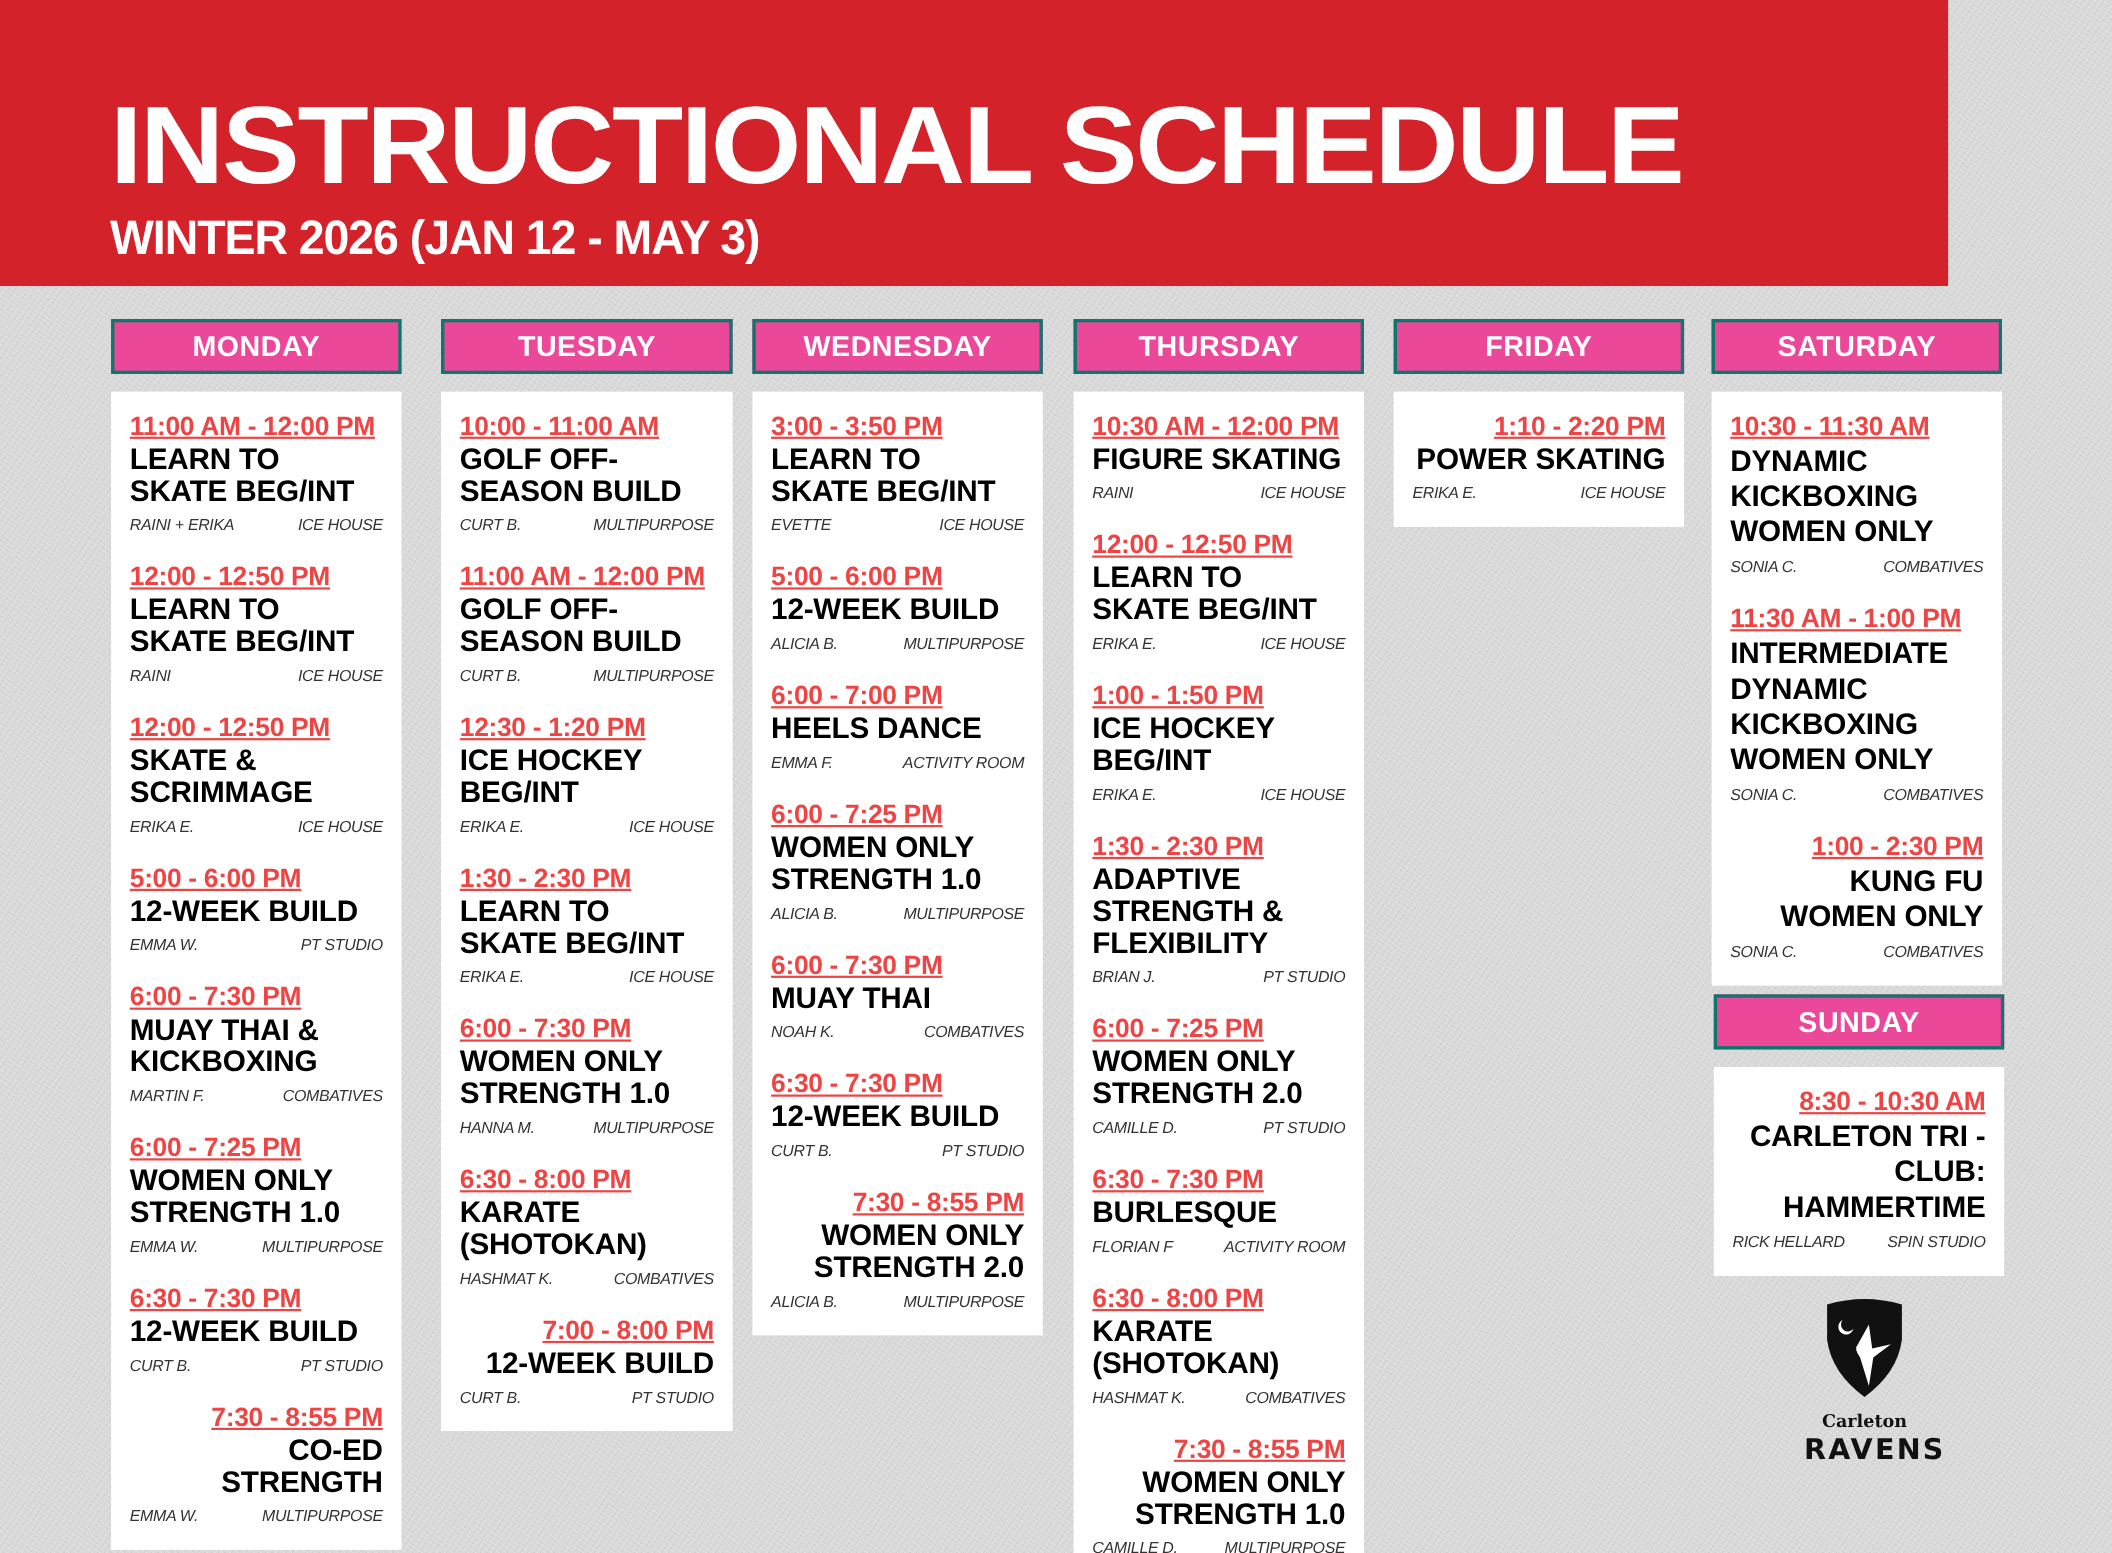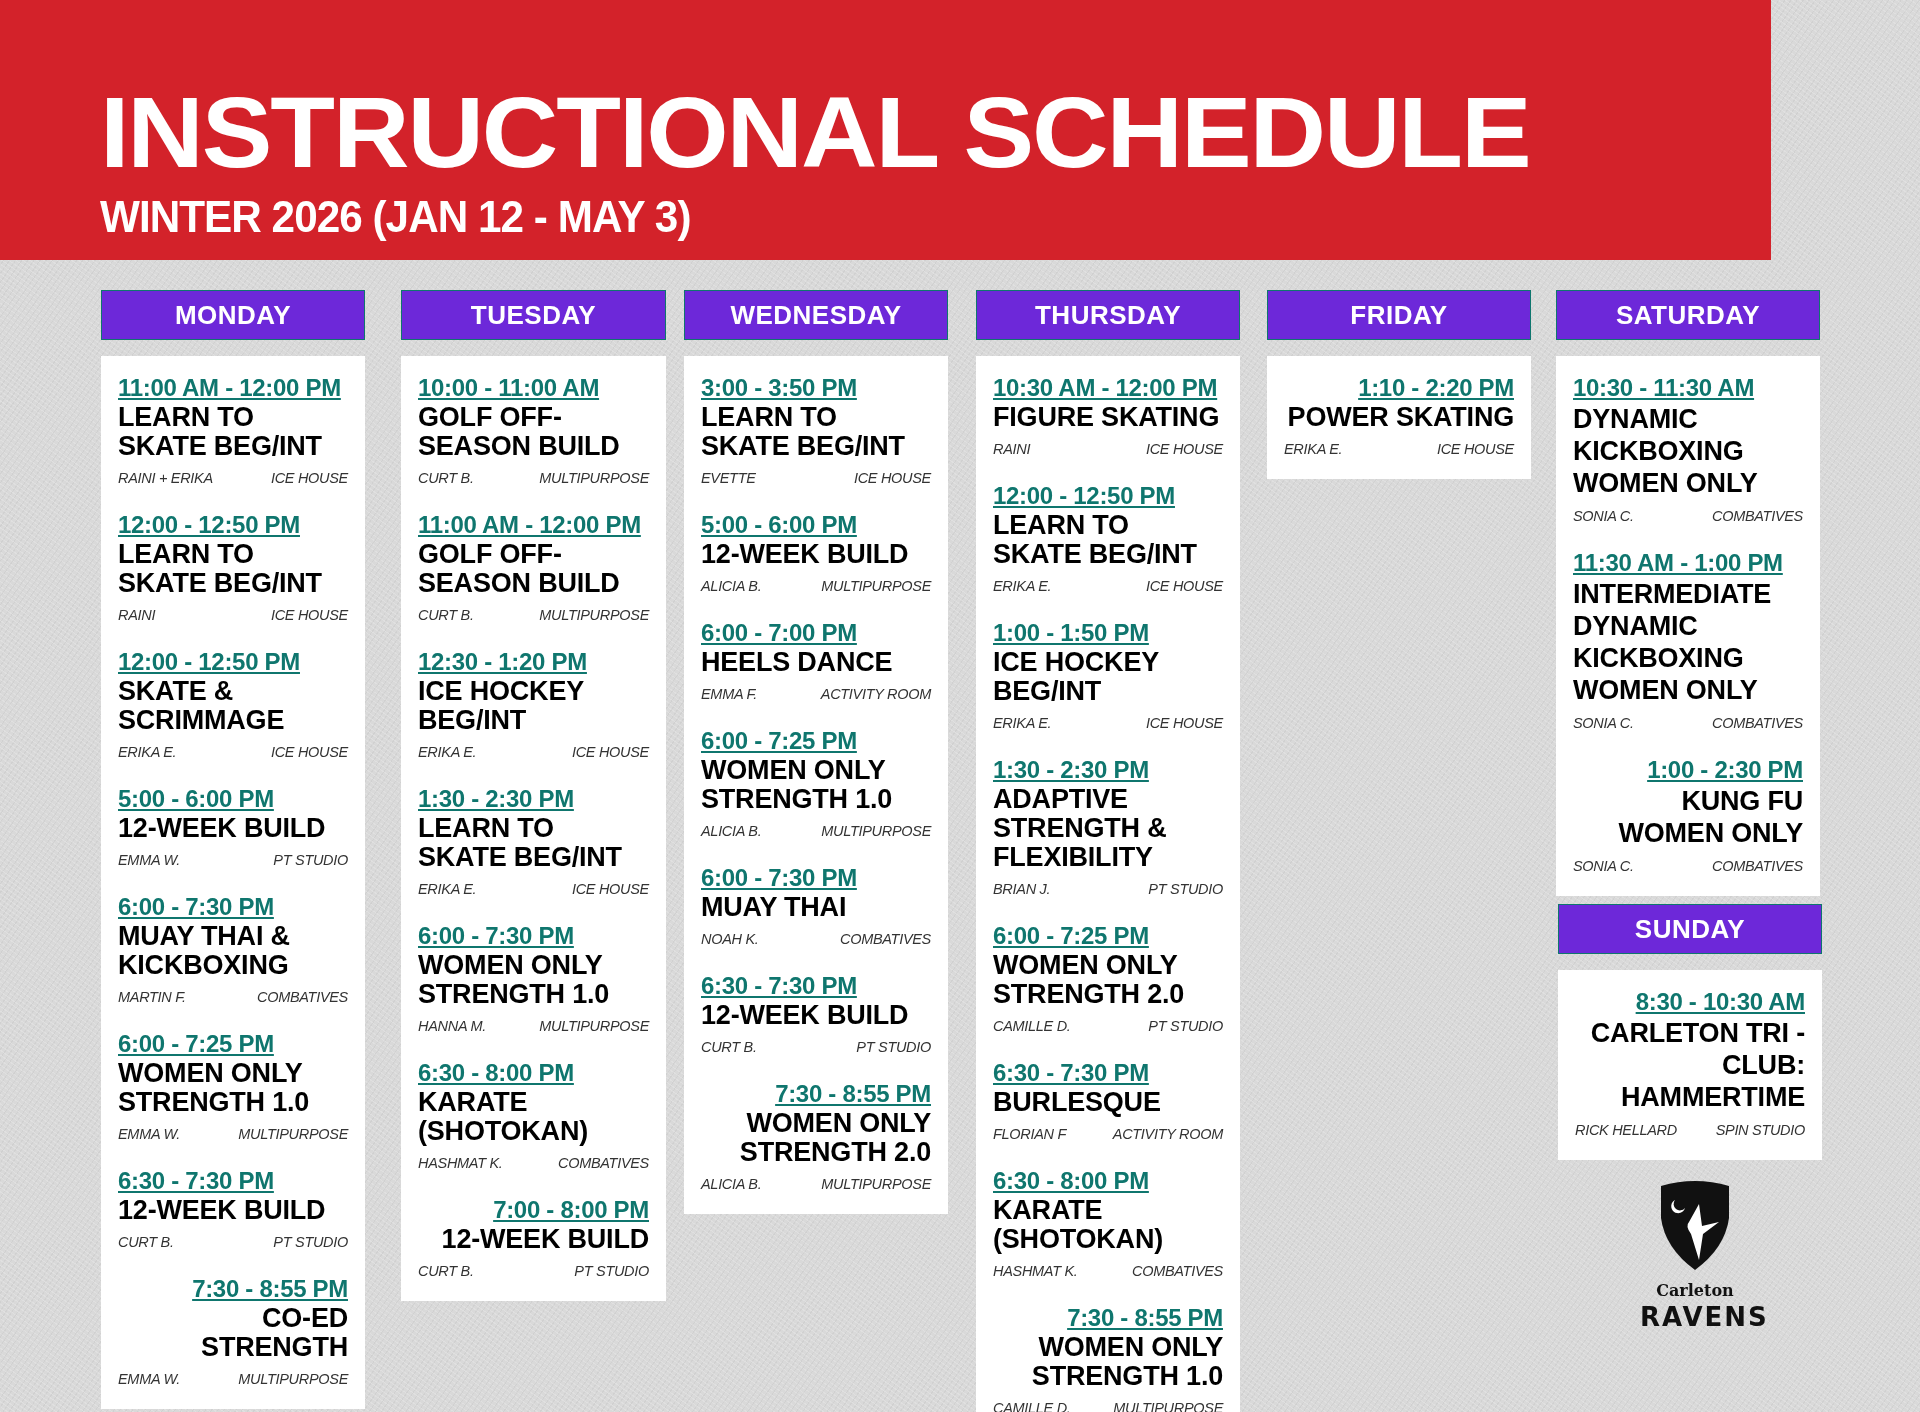--- a/index.html
+++ b/index.html
@@ -21,33 +21,33 @@
     letter-spacing:-2px; font-family:"Liberation Sans", sans-serif;
     transform:scaleX(1.06); transform-origin:left;
   }
   .subtitle {
     position:absolute; left:100px; top:193px; margin:0;
     color:#fff; font-weight:900; font-size:44px; line-height:48px;
     letter-spacing:-1px; transform:scaleX(0.96); transform-origin:left;
   }
   .col { position:absolute; top:290px; }
   .day-header {
-    height:50px; background:#6d28d9; border:1px solid #0f766e;
+    height:50px; background:#ec4899; border:3px solid #0f766e;
     color:#fff; font-weight:900; font-size:26px;
     display:flex; align-items:center; justify-content:center;
     letter-spacing:0.5px; box-sizing:border-box;
   }
   .card {
     background:#fff; margin-top:16px; padding:18px 17px 22px 17px;
     box-sizing:border-box;
   }
   .cls { margin-bottom:25px; }
   .cls:last-child { margin-bottom:0;text-align:right; }
   .time {
-    color:#0f766e; font-weight:900; font-size:24px; line-height:27px;
+    color:#ef4444; font-weight:900; font-size:24px; line-height:27px;
     text-decoration:underline; text-decoration-thickness:2px;
     text-underline-offset:2px; letter-spacing:-0.3px; white-space:nowrap;
   }
   .cname {
     color:#000; font-weight:900; font-size:27px; line-height:29px;
     letter-spacing:-0.2px; margin-top:2px;
   }
   .meta {
     display:flex; justify-content:space-between; margin-top:9px;
     font-style:italic; font-size:14.5px; color:#333; letter-spacing:-0.3px;

